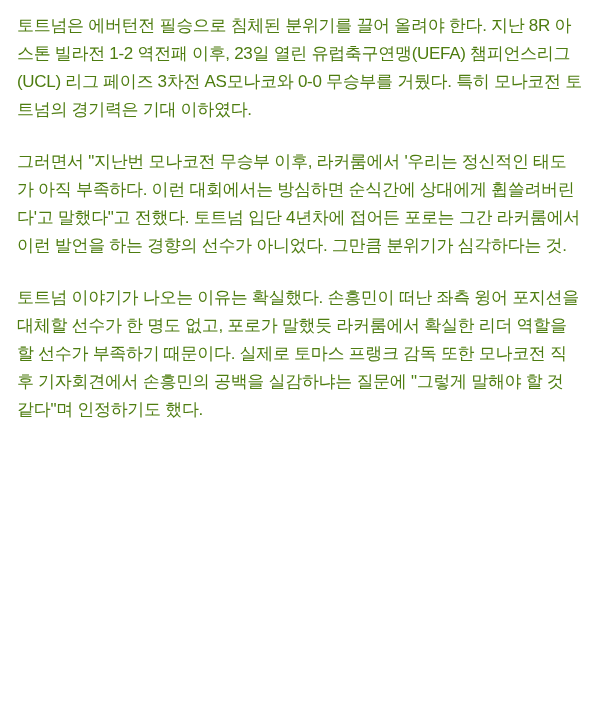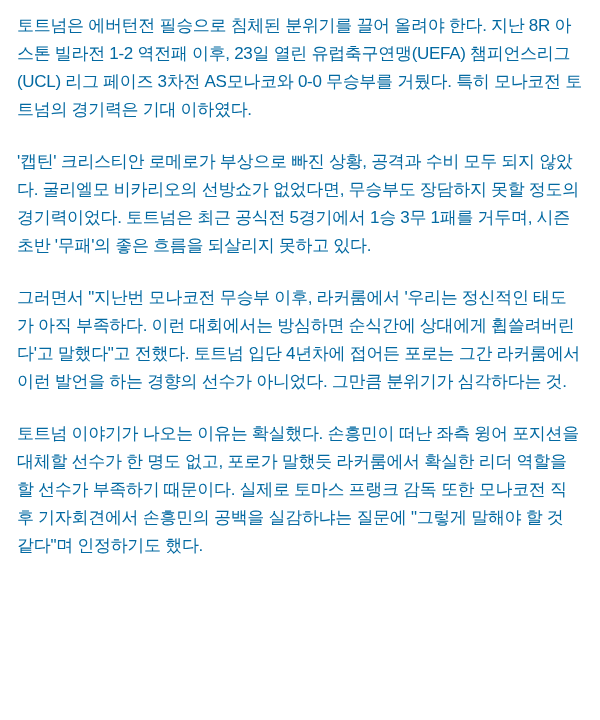--- a/index.html
+++ b/index.html
@@ -18,30 +18,29 @@
     width: 600px;
     height: 720px;
     padding: 12px 17px 0 17px;
     background: #ffffff;
   }
   .article-body p {
     margin: 0 0 24px 0;
     font-size: 17px;
     line-height: 28px;
     font-weight: 400;
-    color: #0369a1;
+    color: #4d7c0f;
     letter-spacing: -0.3px;
     text-align: left;
     word-break: break-all;
   }
   .article-body p:last-child {
     margin-bottom: 0;
   }
 </style>
 </head>
 <body>
 
 <div class="article-body">
   <p>토트넘은 에버턴전 필승으로 침체된 분위기를 끌어 올려야 한다. 지난 8R 아스톤 빌라전 1-2 역전패 이후, 23일 열린 유럽축구연맹(UEFA) 챔피언스리그(UCL) 리그 페이즈 3차전 AS모나코와 0-0 무승부를 거뒀다. 특히 모나코전 토트넘의 경기력은 기대 이하였다.</p>
-  <p>'캡틴' 크리스티안 로메로가 부상으로 빠진 상황, 공격과 수비 모두 되지 않았다. 굴리엘모 비카리오의 선방쇼가 없었다면, 무승부도 장담하지 못할 정도의 경기력이었다. 토트넘은 최근 공식전 5경기에서 1승 3무 1패를 거두며, 시즌 초반 '무패'의 좋은 흐름을 되살리지 못하고 있다.</p>
   <p>그러면서 "지난번 모나코전 무승부 이후, 라커룸에서 '우리는 정신적인 태도가 아직 부족하다. 이런 대회에서는 방심하면 순식간에 상대에게 휩쓸려버린다'고 말했다"고 전했다. 토트넘 입단 4년차에 접어든 포로는 그간 라커룸에서 이런 발언을 하는 경향의 선수가 아니었다. 그만큼 분위기가 심각하다는 것.</p>
   <p>토트넘 이야기가 나오는 이유는 확실했다. 손흥민이 떠난 좌측 윙어 포지션을 대체할 선수가 한 명도 없고, 포로가 말했듯 라커룸에서 확실한 리더 역할을 할 선수가 부족하기 때문이다. 실제로 토마스 프랭크 감독 또한 모나코전 직후 기자회견에서 손흥민의 공백을 실감하냐는 질문에 "그렇게 말해야 할 것 같다"며 인정하기도 했다.</p>
 </div>
 
 </body></html>

